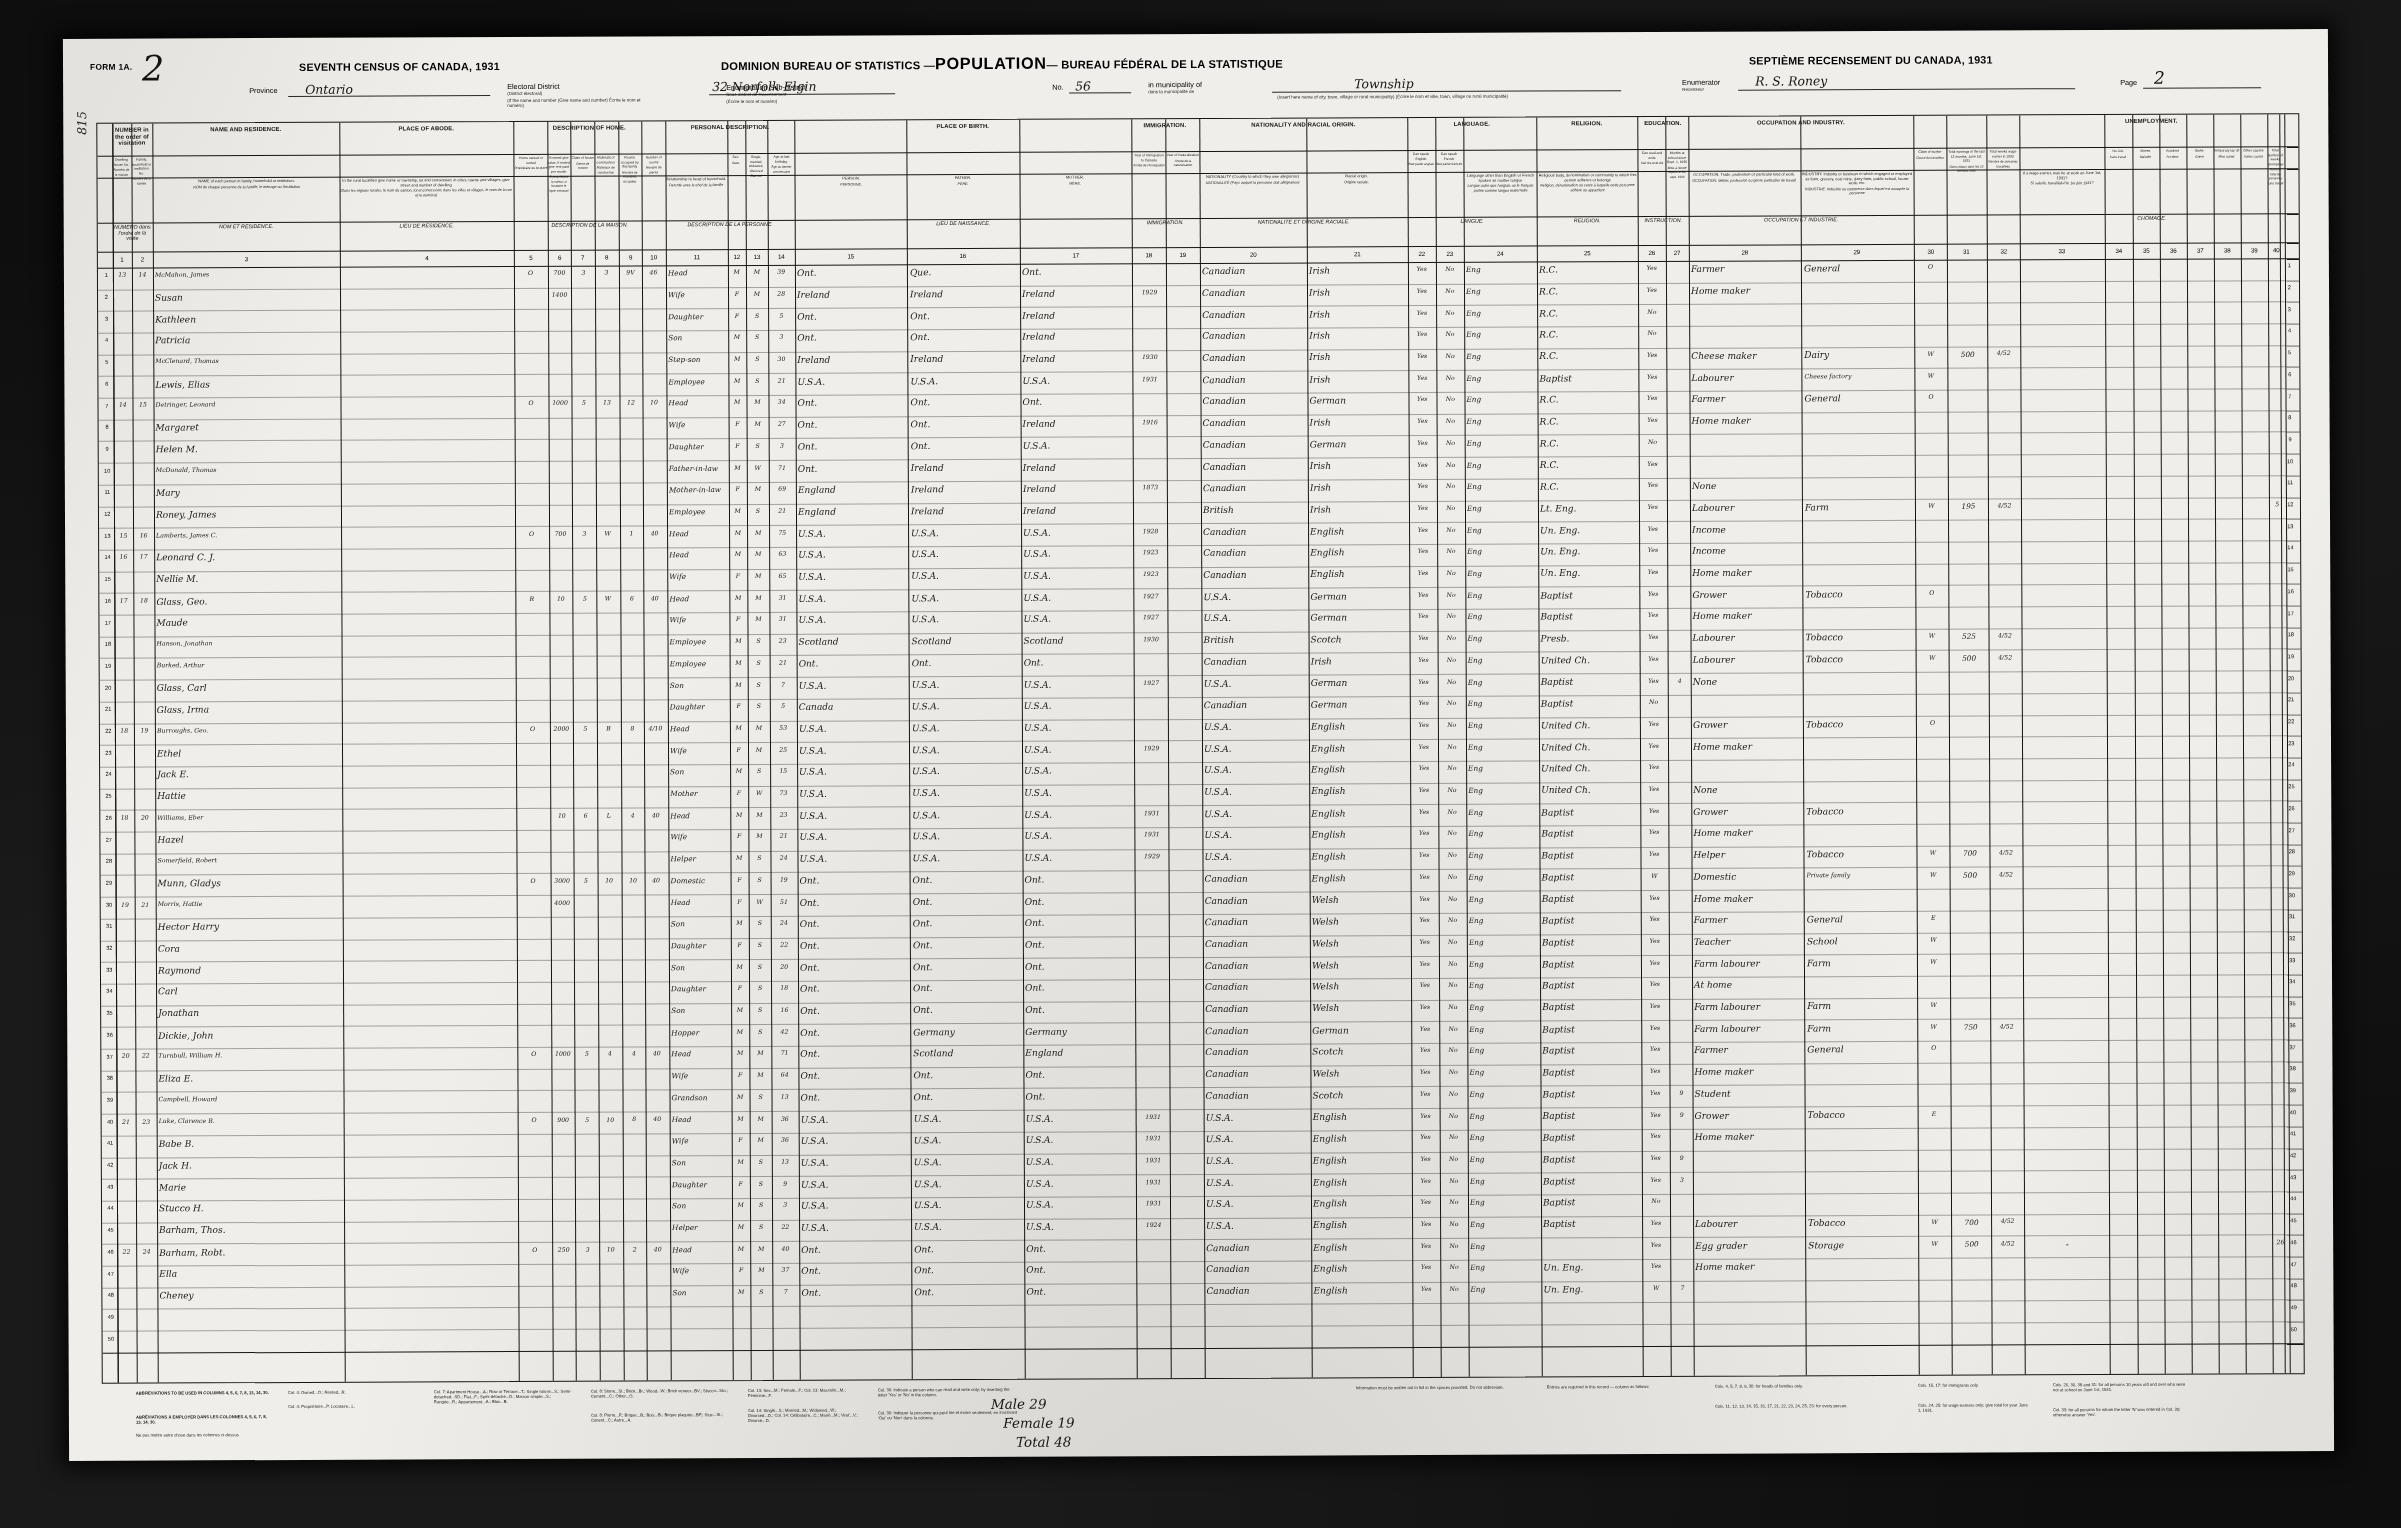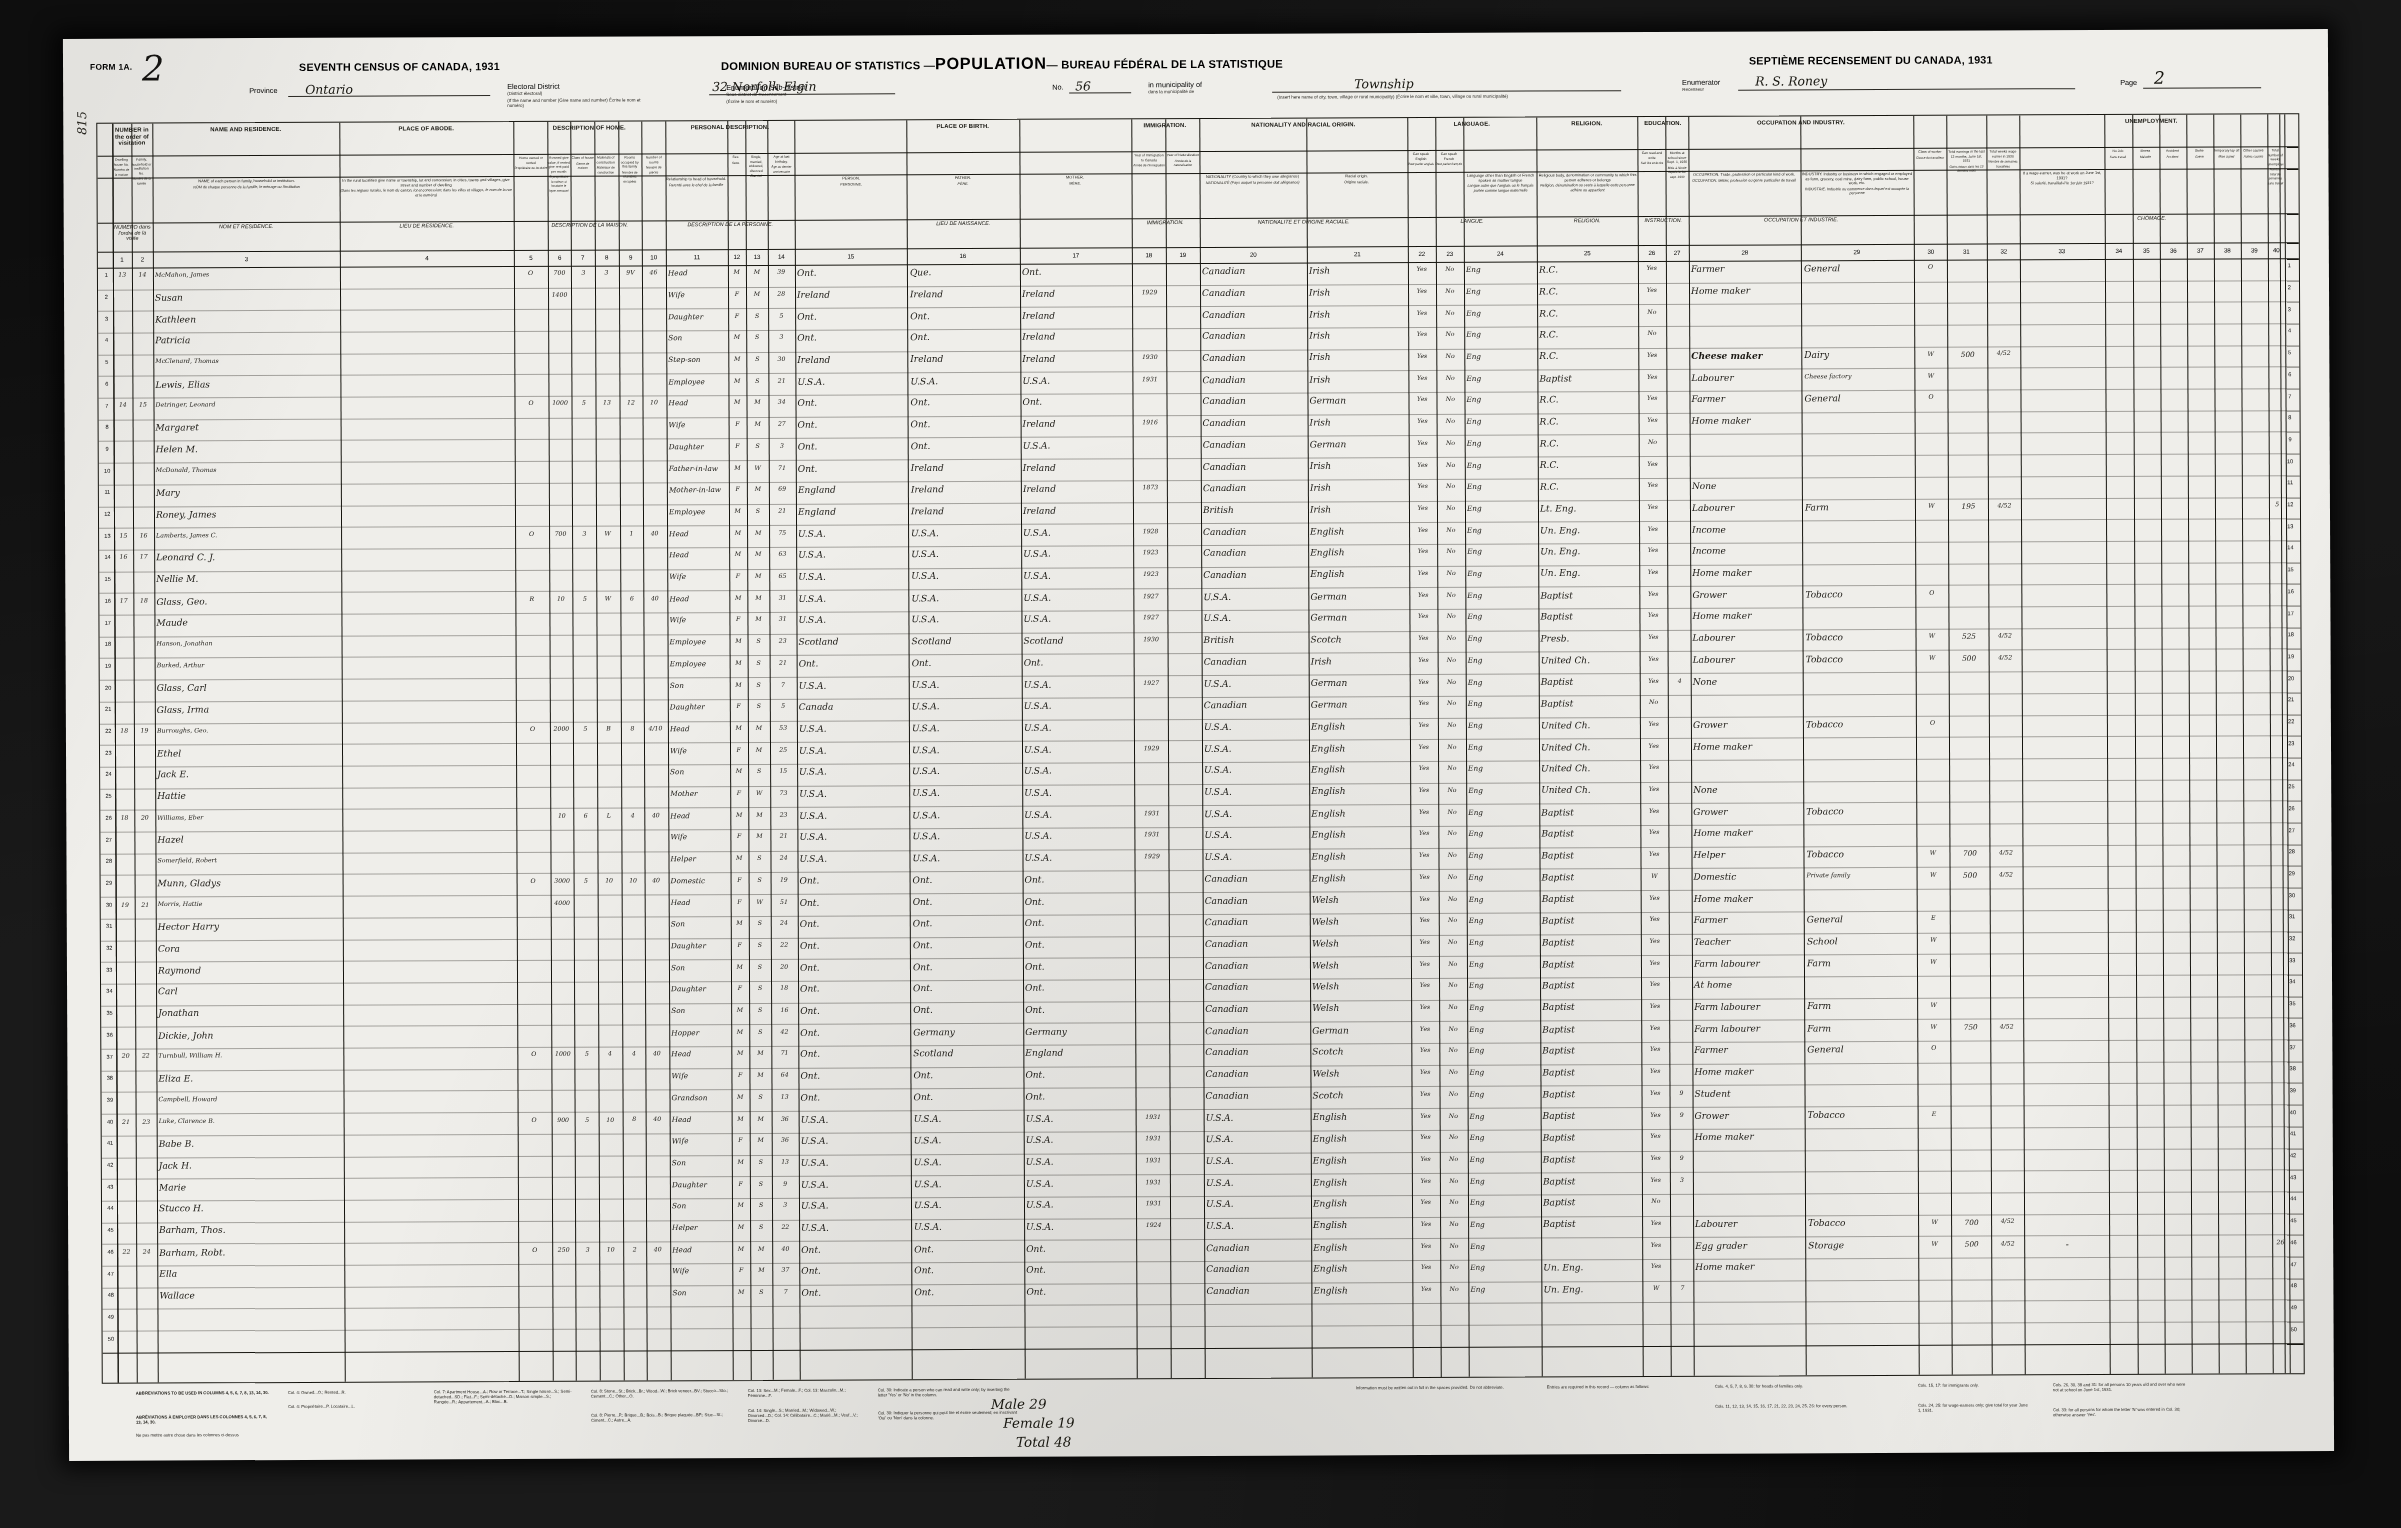--- a/index.html
+++ b/index.html
@@ -695,21 +695,21 @@
           <div class="cellhand" style="left: 812px; top: 234px; width: 108px; transform: rotate(0.24deg);">Ireland</div>
           <div class="cellhand" style="left: 924px; top: 234px; width: 108px; transform: rotate(0.24deg);">Ireland</div>
           <div class="cellhand xs" style="left: 1037px; top: 234px; width: 29px; text-align: center; transform: rotate(0.24deg);">1930</div>
           <div class="cellhand" style="left: 1104px; top: 234px; width: 102px; transform: rotate(0.24deg);">Canadian</div>
           <div class="cellhand" style="left: 1211px; top: 234px; width: 97px; transform: rotate(0.24deg);">Irish</div>
           <div class="cellhand xs" style="left: 1312px; top: 234px; width: 23.6px; text-align: center; transform: rotate(0.24deg);">Yes</div>
           <div class="cellhand xs" style="left: 1340px; top: 234px; width: 23.6px; text-align: center; transform: rotate(0.24deg);">No</div>
           <div class="cellhand s" style="left: 1368px; top: 234px; width: 69px; transform: rotate(0.24deg);">Eng</div>
           <div class="cellhand" style="left: 1441px; top: 234px; width: 97px; transform: rotate(0.24deg);">R.C.</div>
           <div class="cellhand xs" style="left: 1542px; top: 234px; width: 23.6px; text-align: center; transform: rotate(0.24deg);">Yes</div>
-          <div class="cellhand" style="left: 1593px; top: 234px; width: 108px; transform: rotate(0.24deg); font-weight: bold;">Cheese maker</div>
+          <div class="cellhand" style="left: 1593px; top: 234px; width: 108px; transform: rotate(0.24deg);">Cheese maker</div>
           <div class="cellhand" style="left: 1706px; top: 234px; width: 108px; transform: rotate(0.24deg);">Dairy</div>
           <div class="cellhand xs" style="left: 1818px; top: 234px; width: 29px; text-align: center; transform: rotate(0.24deg);">W</div>
           <div class="cellhand s" style="left: 1852px; top: 234px; width: 35px; text-align: center; transform: rotate(0.24deg);">500</div>
           <div class="cellhand xs" style="left: 1891px; top: 234px; width: 29px; text-align: center; transform: rotate(0.24deg);">4/52</div>
           <div class="cellhand" style="left: 57px; top: 256px; width: 182px; transform: rotate(-0.24deg);">Lewis, Elias</div>
           <div class="cellhand s" style="left: 570px; top: 256px; width: 57px; transform: rotate(-0.24deg);">Employee</div>
           <div class="cellhand xs" style="left: 632px; top: 256px; width: 13.5px; text-align: center; transform: rotate(-0.24deg);">M</div>
           <div class="cellhand xs" style="left: 650px; top: 256px; width: 18px; text-align: center; transform: rotate(-0.24deg);">S</div>
           <div class="cellhand xs" style="left: 672px; top: 256px; width: 22.5px; text-align: center; transform: rotate(-0.24deg);">21</div>
           <div class="cellhand" style="left: 699px; top: 256px; width: 108px; transform: rotate(-0.24deg);">U.S.A.</div>
@@ -1519,21 +1519,21 @@
           <div class="cellhand" style="left: 812px; top: 1145px; width: 108px; transform: rotate(-0.12deg);">Ont.</div>
           <div class="cellhand" style="left: 924px; top: 1145px; width: 108px; transform: rotate(-0.12deg);">Ont.</div>
           <div class="cellhand" style="left: 1104px; top: 1145px; width: 102px; transform: rotate(-0.12deg);">Canadian</div>
           <div class="cellhand" style="left: 1211px; top: 1145px; width: 97px; transform: rotate(-0.12deg);">English</div>
           <div class="cellhand xs" style="left: 1312px; top: 1145px; width: 23.6px; text-align: center; transform: rotate(-0.12deg);">Yes</div>
           <div class="cellhand xs" style="left: 1340px; top: 1145px; width: 23.6px; text-align: center; transform: rotate(-0.12deg);">No</div>
           <div class="cellhand s" style="left: 1368px; top: 1145px; width: 69px; transform: rotate(-0.12deg);">Eng</div>
           <div class="cellhand" style="left: 1441px; top: 1145px; width: 97px; transform: rotate(-0.12deg);">Un. Eng.</div>
           <div class="cellhand xs" style="left: 1542px; top: 1145px; width: 23.6px; text-align: center; transform: rotate(-0.12deg);">Yes</div>
           <div class="cellhand" style="left: 1593px; top: 1145px; width: 108px; transform: rotate(-0.12deg);">Home maker</div>
-          <div class="cellhand" style="left: 57px; top: 1167px; width: 182px; transform: rotate(0deg);">Wallace</div>
+          <div class="cellhand" style="left: 57px; top: 1167px; width: 182px; transform: rotate(0deg);">Cheney</div>
           <div class="cellhand s" style="left: 570px; top: 1167px; width: 57px; transform: rotate(0deg);">Son</div>
           <div class="cellhand xs" style="left: 632px; top: 1167px; width: 13.5px; text-align: center; transform: rotate(0deg);">M</div>
           <div class="cellhand xs" style="left: 650px; top: 1167px; width: 18px; text-align: center; transform: rotate(0deg);">S</div>
           <div class="cellhand xs" style="left: 672px; top: 1167px; width: 22.5px; text-align: center; transform: rotate(0deg);">7</div>
           <div class="cellhand" style="left: 699px; top: 1167px; width: 108px; transform: rotate(0deg);">Ont.</div>
           <div class="cellhand" style="left: 812px; top: 1167px; width: 108px; transform: rotate(0deg);">Ont.</div>
           <div class="cellhand" style="left: 924px; top: 1167px; width: 108px; transform: rotate(0deg);">Ont.</div>
           <div class="cellhand" style="left: 1104px; top: 1167px; width: 102px; transform: rotate(0deg);">Canadian</div>
           <div class="cellhand" style="left: 1211px; top: 1167px; width: 97px; transform: rotate(0deg);">English</div>
           <div class="cellhand xs" style="left: 1312px; top: 1167px; width: 23.6px; text-align: center; transform: rotate(0deg);">Yes</div>

